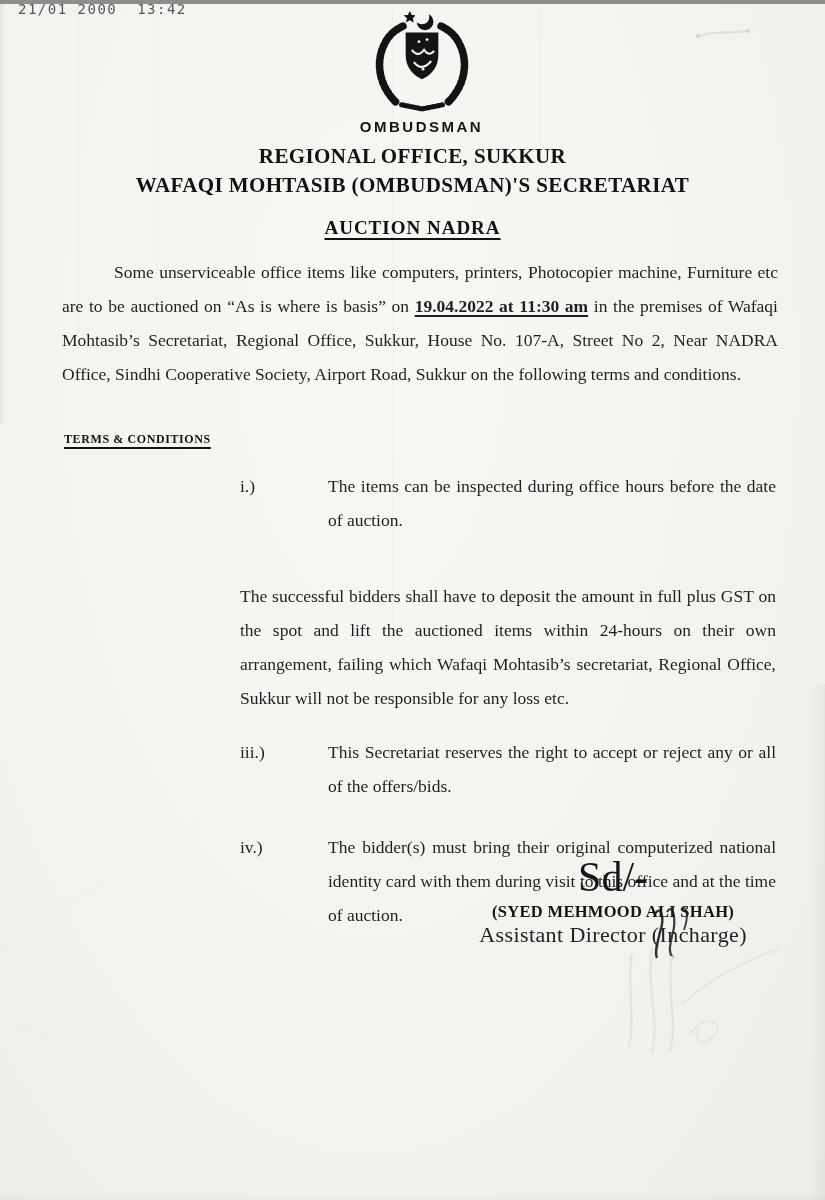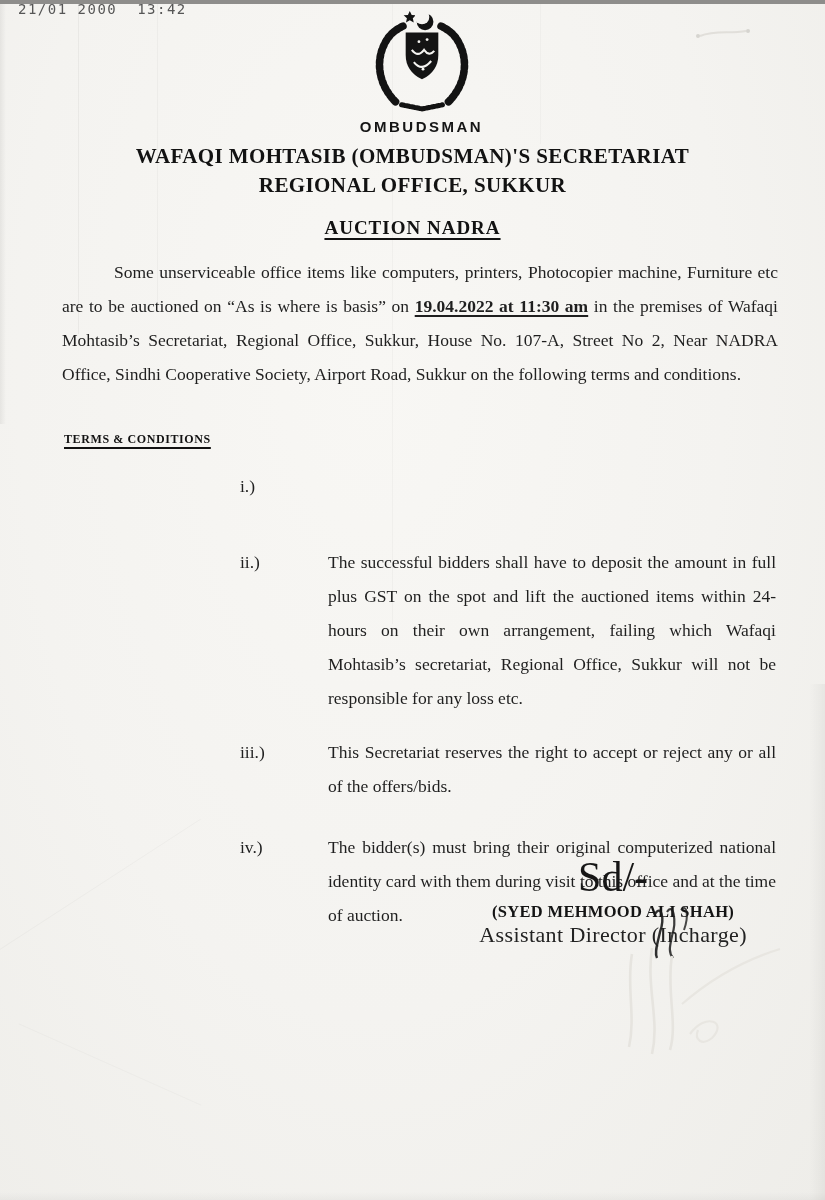--- a/index.html
+++ b/index.html
@@ -123,38 +123,38 @@
       <path d="M50,41 q6,8 12,0 q5,7 10,1" fill="none" stroke="#f5f4f1" stroke-width="2"></path>
       <path d="M52,53 q8,10 17,-1" fill="none" stroke="#f5f4f1" stroke-width="2"></path>
       <circle cx="57" cy="33" r="1.4" fill="#f5f4f1"></circle>
       <circle cx="65" cy="31" r="1.4" fill="#f5f4f1"></circle>
       <circle cx="61" cy="60" r="1.4" fill="#f5f4f1"></circle>
     </svg>
     <div class="emblem-label">OMBUDSMAN</div>
   </div>
 
   <div class="doc-title">
+    <div class="line">REGIONAL OFFICE, SUKKUR</div>
     <div class="line">WAFAQI MOHTASIB (OMBUDSMAN)'S SECRETARIAT</div>
-    <div class="line">REGIONAL OFFICE, SUKKUR</div>
   </div>
 
   <div class="notice-heading">
     <span>AUCTION NADRA</span>
   </div>
 
   <p class="intro"><span>Some unserviceable office items like computers, printers, Photocopier machine, Furniture etc are to be auctioned on “As is where is basis” on </span><span class="auction-date">19.04.2022 at 11:30 am</span><span> in the premises of Wafaqi Mohtasib’s Secretariat, Regional Office, Sukkur, House No. 107-A, Street No 2, Near NADRA Office, Sindhi Cooperative Society, Airport Road, Sukkur on the following terms and conditions.</span></p>
 
   <div class="terms-heading">TERMS &amp; CONDITIONS</div>
 
   <div class="terms-list">
     <div class="term-item t1">
       <span class="term-num">i.)</span>
+      <span class="term-text">The items can be inspected during office hours before the date of auction.</span>
     </div>
     <div class="term-item t2">
-      <span class="term-num">ii.)</span>
       <span class="term-text">The successful bidders shall have to deposit the amount in full plus GST on the spot and lift the auctioned items within 24-hours on their own arrangement, failing which Wafaqi Mohtasib’s secretariat, Regional Office, Sukkur will not be responsible for any loss etc.</span>
     </div>
     <div class="term-item t3">
       <span class="term-num">iii.)</span>
       <span class="term-text">This Secretariat reserves the right to accept or reject any or all of the offers/bids.</span>
     </div>
     <div class="term-item t4">
       <span class="term-num">iv.)</span>
       <span class="term-text">The bidder(s) must bring their original computerized national identity card with them during visit to this office and at the time of auction.</span>
     </div>

